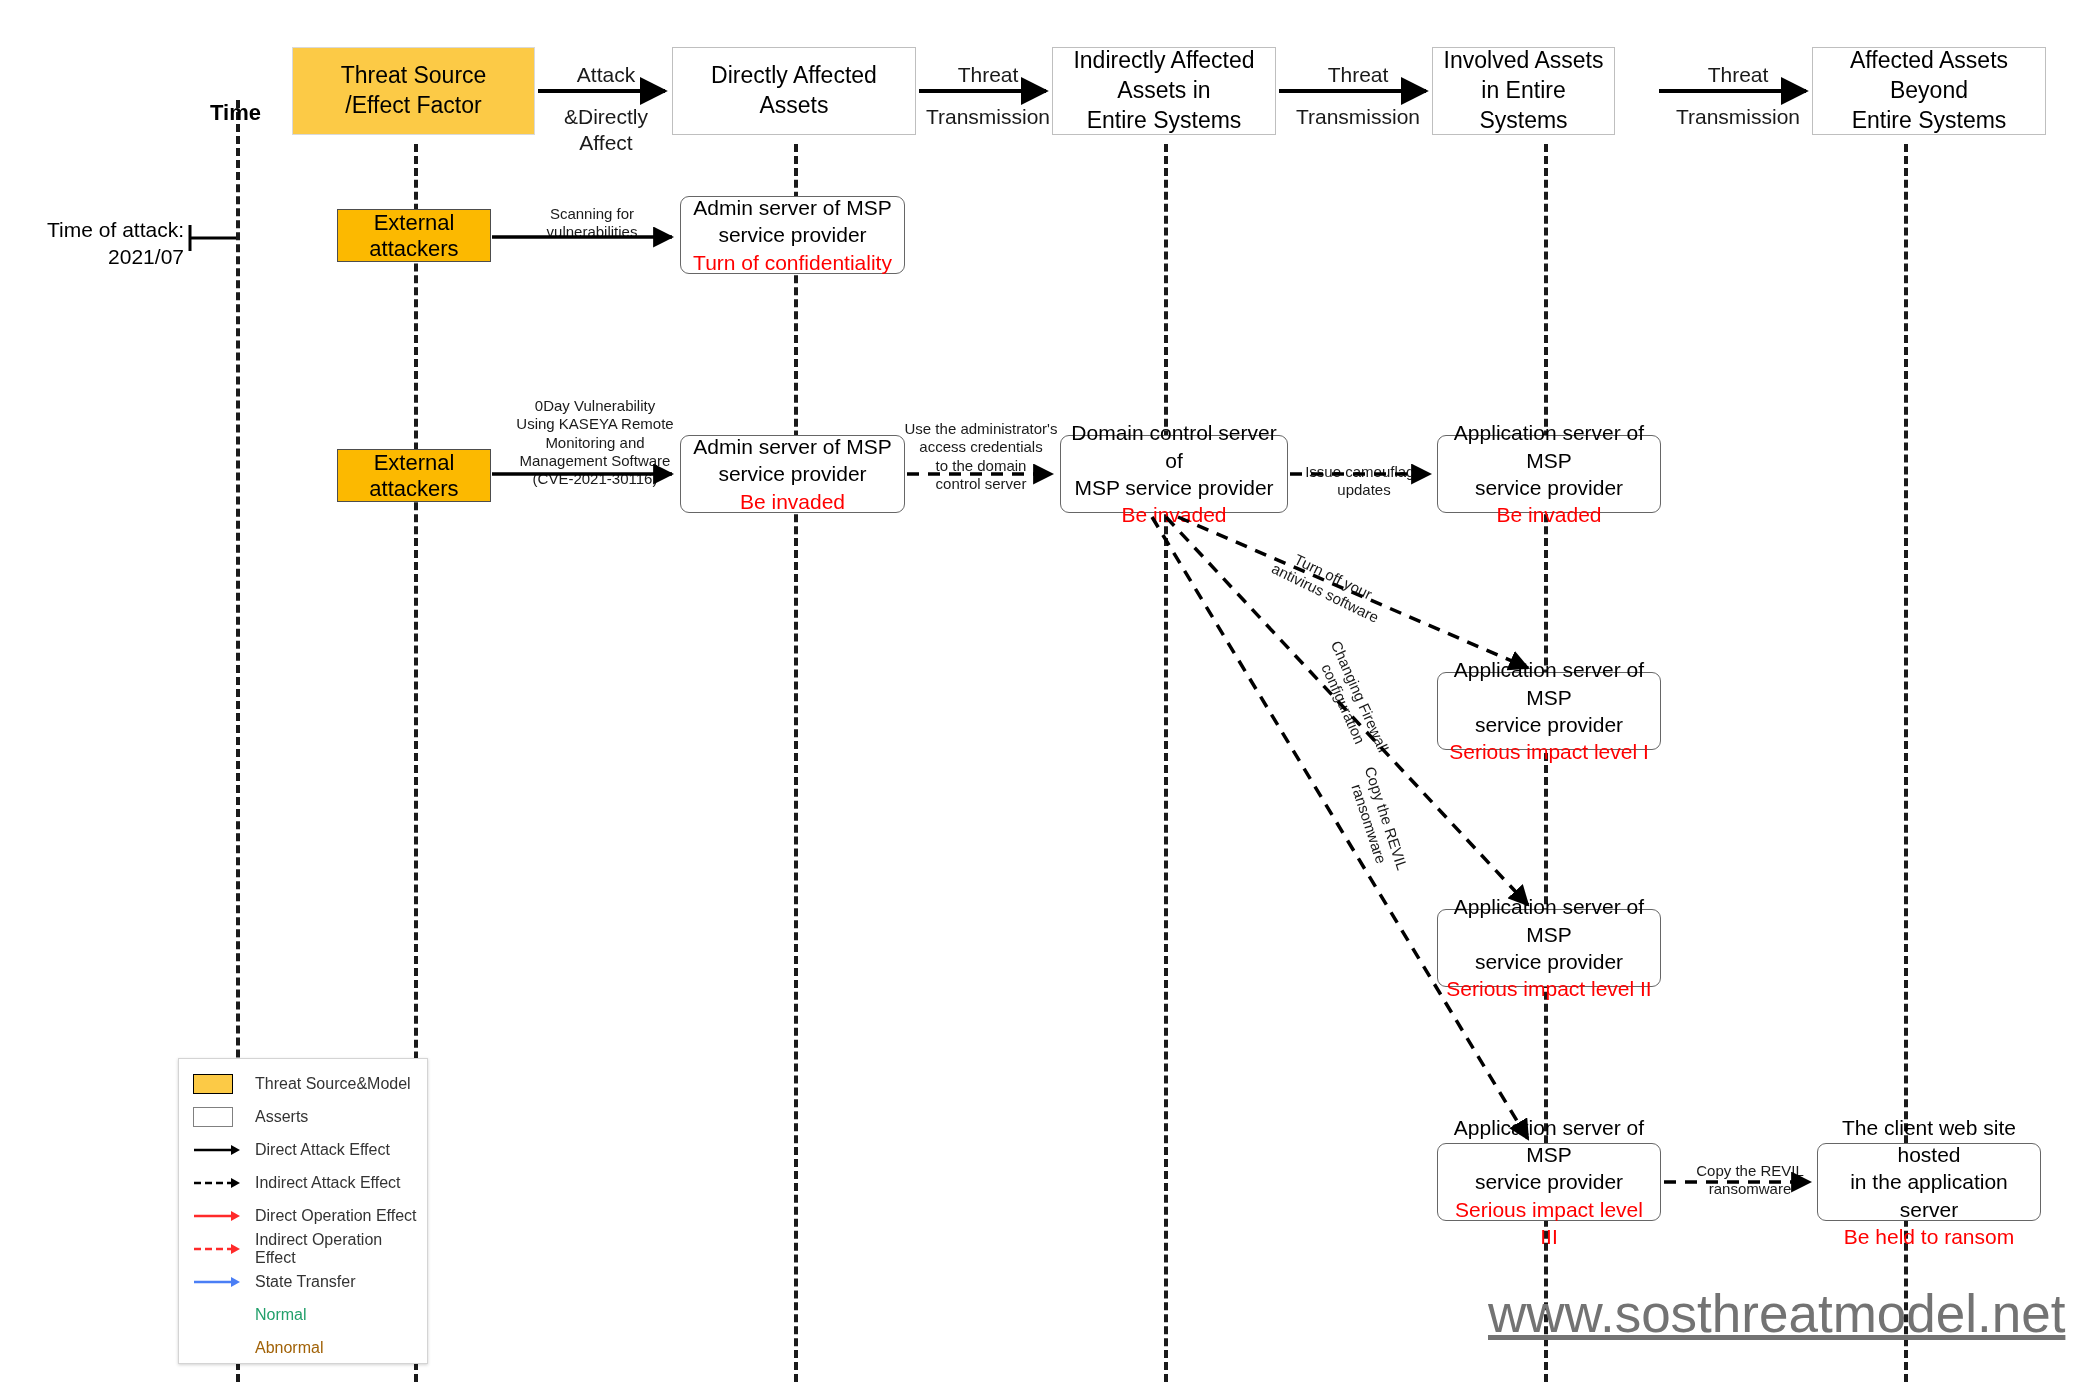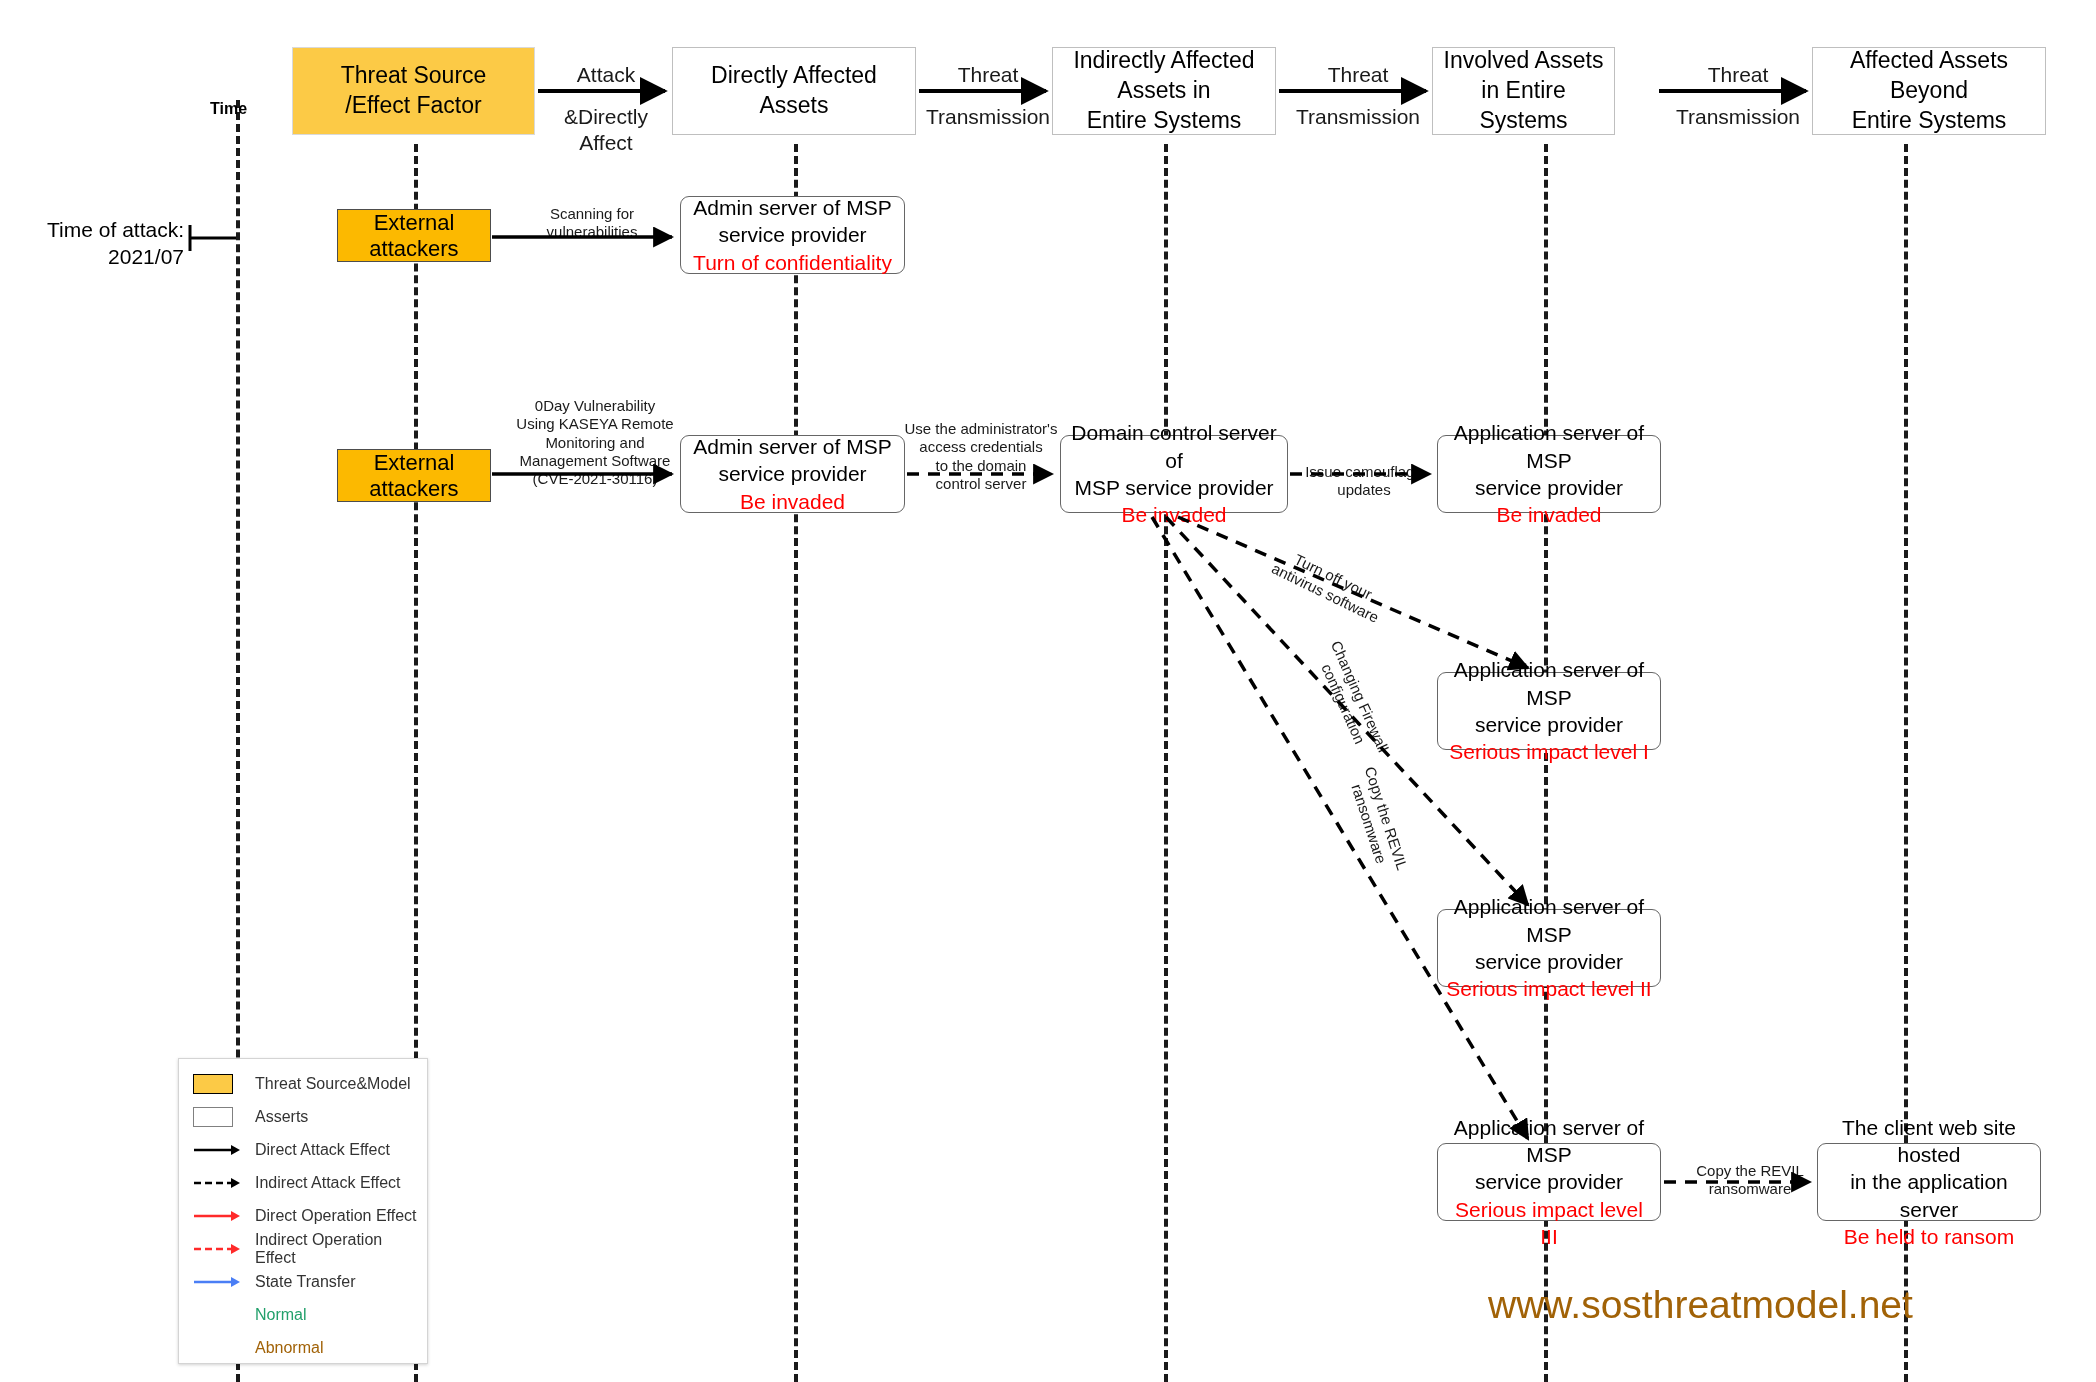--- a/index.html
+++ b/index.html
@@ -86,21 +86,21 @@
     font-size: 15px;
     line-height: 1.22;
     color: #1a1a1a;
     white-space: pre-line;
   }
   .lbl.big { font-size: 21px; }
 
   
   .time-title {
     position: absolute;
-    font-size: 16px;
+    font-size: 22px;
     font-weight: bold;
   }
   .attack-time {
     position: absolute;
     font-size: 21px;
     line-height: 1.28;
     text-align: right;
   }
 
   
@@ -151,24 +151,25 @@
   .sw.threat { background: #fcca46; border: 1px solid #000000; }
   .sw.asset  { background: #ffffff; border: 1px solid #808080; }
   .lg-label.green { color: #22a06b; }
   .lg-label.red   { color: #a16207; }
 
   
   #watermark {
     position: absolute;
     left: 1488px;
     top: 1283px;
-    font-size: 39px;
-    color: #a16207;
+    font-size: 53px;
+    color: #737373;
     letter-spacing: 0px;
     white-space: nowrap;
+    text-decoration: underline;
   }
 </style>
 </head>
 <body>
 
 <div id="canvas">
 
   <div class="lifeline" style="left:236px; top:100px; height:1282px;"></div>
   <div class="lifeline" style="left:414px; top:144px; height:1238px;"></div>
   <div class="lifeline" style="left:794px; top:144px; height:1238px;"></div>

